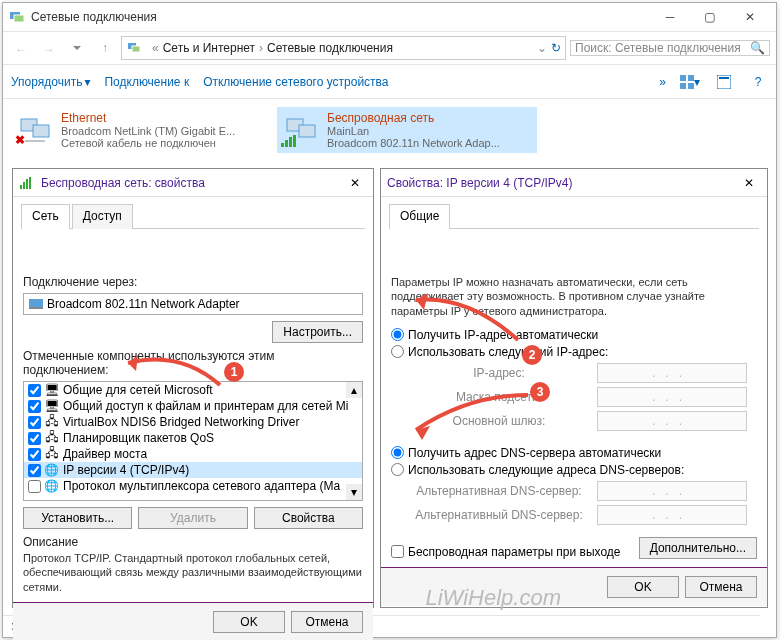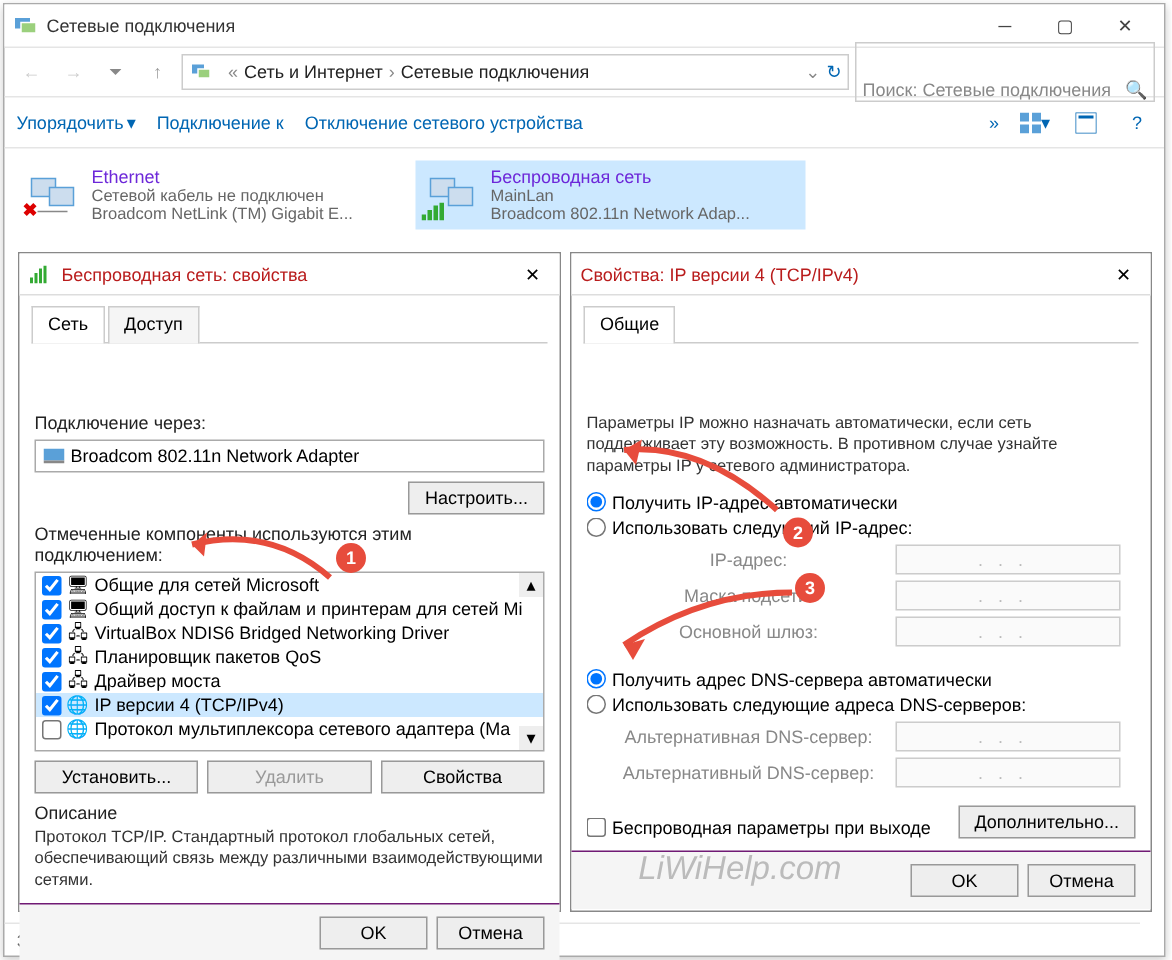--- a/index.html
+++ b/index.html
@@ -9,37 +9,37 @@
 .titlebar .title { flex: 1; font-size: 12px; color: #333; }
 .titlebar .controls { display: flex; gap: 0; }
 .titlebar .ctrl { width: 40px; height: 26px; display: flex; align-items: center; justify-content: center; color: #444; }
 .app-icon { width: 16px; height: 16px; margin-right: 6px; display: inline-flex; align-items: center; justify-content: center; }
 .navbar { height: 34px; display: flex; align-items: center; border-top: 1px solid #e5e5e5; border-bottom: 1px solid #e5e5e5; padding: 0 6px; gap: 4px; }
 .nav-btn { width: 24px; height: 24px; display: flex; align-items: center; justify-content: center; color: #999; }
 .nav-btn.disabled { color: #ccc; }
 .addr { flex: 1; height: 24px; border: 1px solid #ccc; display: flex; align-items: center; padding: 0 4px; gap: 4px; background: #fff; }
 .addr .crumb { color: #222; }
 .addr .sep { color: #888; }
-.search { width: 200px; height: 40px; border: 1px solid #ccc; display: flex; align-items: flex-end; padding: 0 4px; gap: 4px; color: #888; }
+.search { width: 200px; height: 16px; border: 1px solid #ccc; display: flex; align-items: center; padding: 0 4px; gap: 4px; color: #888; }
 .cmdbar { height: 34px; display: flex; align-items: center; padding: 0 8px; gap: 14px; border-bottom: 1px solid #e5e5e5; }
 .cmdbar .cmd { color: #0066b3; display: flex; align-items: center; gap: 2px; }
 .cmdbar .spacer { flex: 1; }
 .cmdbar .icon-btn { width: 20px; height: 20px; display: flex; align-items: center; justify-content: center; color: #0066b3; }
 .content { padding: 8px; display: flex; gap: 6px; }
 .conn { display: flex; gap: 6px; padding: 4px; width: 260px; align-items: flex-start; }
 .conn.selected { background: #cce8ff; }
 .conn-icon { width: 40px; height: 36px; display: flex; align-items: center; justify-content: center; position: relative; }
-.conn-text .name { font-weight: 400; color: #6d28d9; }
+.conn-text .name { font-weight: 400; color: #c2410c; }
 .conn-text .line { color: #666; font-size: 11px; white-space: nowrap; overflow: hidden; text-overflow: ellipsis; max-width: 210px; }
 .statusbar { position: absolute; bottom: 0; left: 0; right: 16px; height: 22px; border-top: 1px solid #e5e5e5; display: flex; align-items: center; padding: 0 8px; gap: 12px; color: #666; font-size: 11px; }
 
 
 .dlg { position: absolute; background: #fff; border: 1px solid #888; }
 .dlg-title { height: 28px; background: #fff; display: flex; align-items: center; padding: 0 6px; border-bottom: 1px solid #ddd; }
-.dlg-title .t { flex: 1; font-size: 12px; color: #b91c1c; }
+.dlg-title .t { flex: 1; font-size: 12px; color: #4c1d95; }
 .dlg-title .close { width: 24px; height: 24px; display: flex; align-items: center; justify-content: center; }
 .tabs { display: flex; border-bottom: 1px solid #ccc; margin: 6px 8px 0; }
 .tab { padding: 4px 10px 6px; border: 1px solid #ccc; border-bottom: none; margin-right: 2px; background: #f5f5f5; position: relative; top: 1px; }
 .tab.active { background: #fff; }
 .tab-body { padding: 8px 10px; margin-top: 38px; }
 .label { color: #222; margin-bottom: 4px; }
 .input-box { border: 1px solid #aaa; padding: 3px 5px; display: flex; align-items: center; gap: 4px; background: #fff; }
 .btn { border: 1px solid #999; background: #eee; padding: 3px 10px; min-width: 72px; text-align: center; }
 .btn.disabled { color: #999; }
 .right-align { display: flex; justify-content: flex-end; margin: 6px 0; }
@@ -55,21 +55,21 @@
 .desc { font-size: 11px; color: #333; line-height: 1.3; }
 .dlg-footer { display: flex; justify-content: flex-end; gap: 6px; padding: 8px 10px; border-top: 1px solid #701a75; background: #f5f5f5; }
 
 
 .radio-row { display: flex; align-items: center; gap: 4px; margin: 3px 0; }
 .radio-row input { width: 13px; height: 13px; }
 .field-row { display: flex; align-items: center; gap: 8px; margin: 4px 0 4px 18px; text-align: center; }
 .field-row .flabel { width: 180px; color: #888; }
 .field-row .fval { border: 1px solid #ccc; height: 20px; width: 150px; background: #fafafa; display: flex; align-items: center; justify-content: center; color: #bbb; letter-spacing: 10px; }
 .check-row { display: flex; align-items: center; gap: 4px; margin-top: 8px; }
-.watermark { position: absolute; bottom: 48px; right: 220px; font-size: 22px; color: #bbb; font-style: italic; margin-left: 31px; }
+.watermark { position: absolute; bottom: 29px; right: 220px; font-size: 22px; color: #bbb; font-style: italic; margin-left: 31px; }
 
 
 .red-arrow { position: absolute; pointer-events: none; }
 .badge { width: 20px; height: 20px; border-radius: 50%; background: #e74c3c; color: #fff; font-size: 12px; font-weight: bold; display: flex; align-items: center; justify-content: center; position: absolute; pointer-events: none; }
 svg { display: block; }
 </style>
 </head>
 <body>
 
 <div class="window" style="left:2px; top:2px; width:775px; height:636px;">
@@ -150,22 +150,22 @@
       <div class="conn-icon">
         <svg width="40" height="32">
             <rect x="6" y="6" width="16" height="12" fill="#cde" stroke="#5aa0d8"></rect>
             <rect x="18" y="12" width="16" height="12" fill="#cde" stroke="#5aa0d8"></rect>
             <path d="M10 28 L30 28" stroke="#888"></path>
           </svg>
         <span style="position:absolute;left:0;bottom:0;color:#d00;font-weight:bold;">✖</span>
       </div>
       <div class="conn-text">
         <div class="name">Ethernet</div>
+        <div class="line">Broadcom NetLink (TM) Gigabit E...</div>
         <div class="line">Сетевой кабель не подключен</div>
-        <div class="line">Broadcom NetLink (TM) Gigabit E...</div>
       </div>
     </div>
     <div class="conn selected">
       <div class="conn-icon">
         <svg width="40" height="32">
             <rect x="6" y="6" width="16" height="12" fill="#cde" stroke="#5aa0d8"></rect>
             <rect x="18" y="12" width="16" height="12" fill="#cde" stroke="#5aa0d8"></rect>
           </svg>
         <svg style="position:absolute;left:0;bottom:0;" width="16" height="12">
             <rect x="0" y="8" width="3" height="4" fill="#3a3"></rect>

